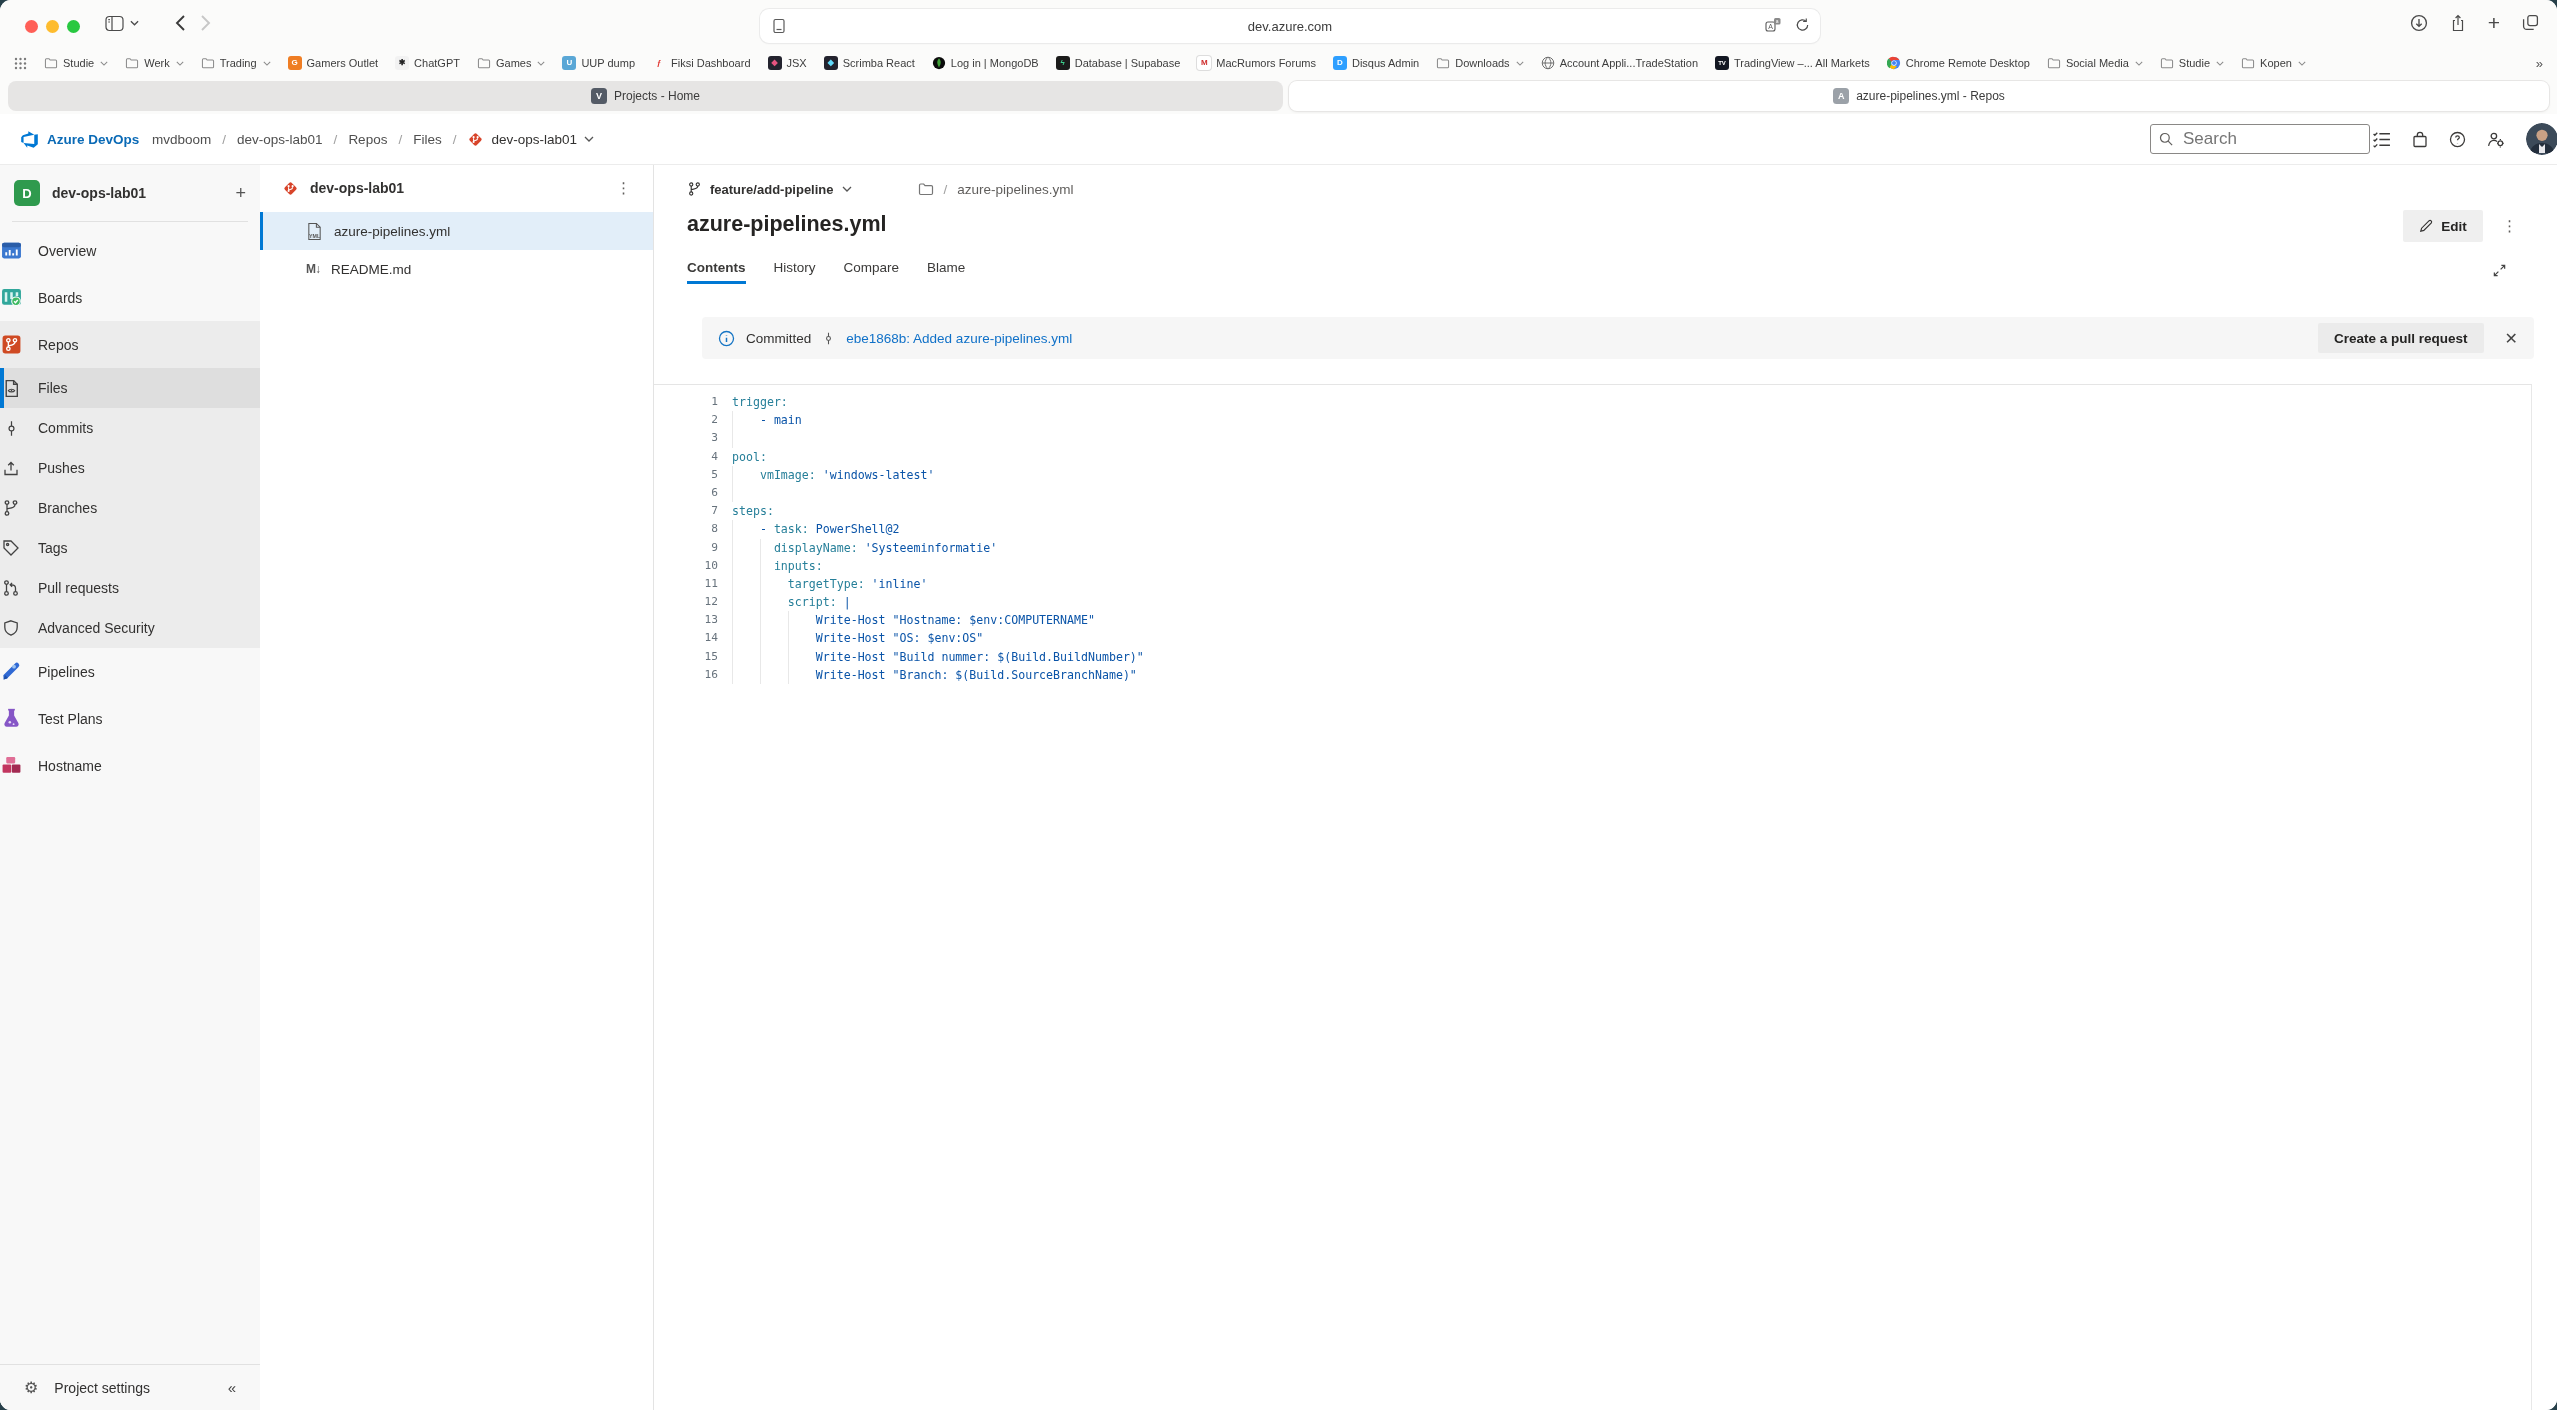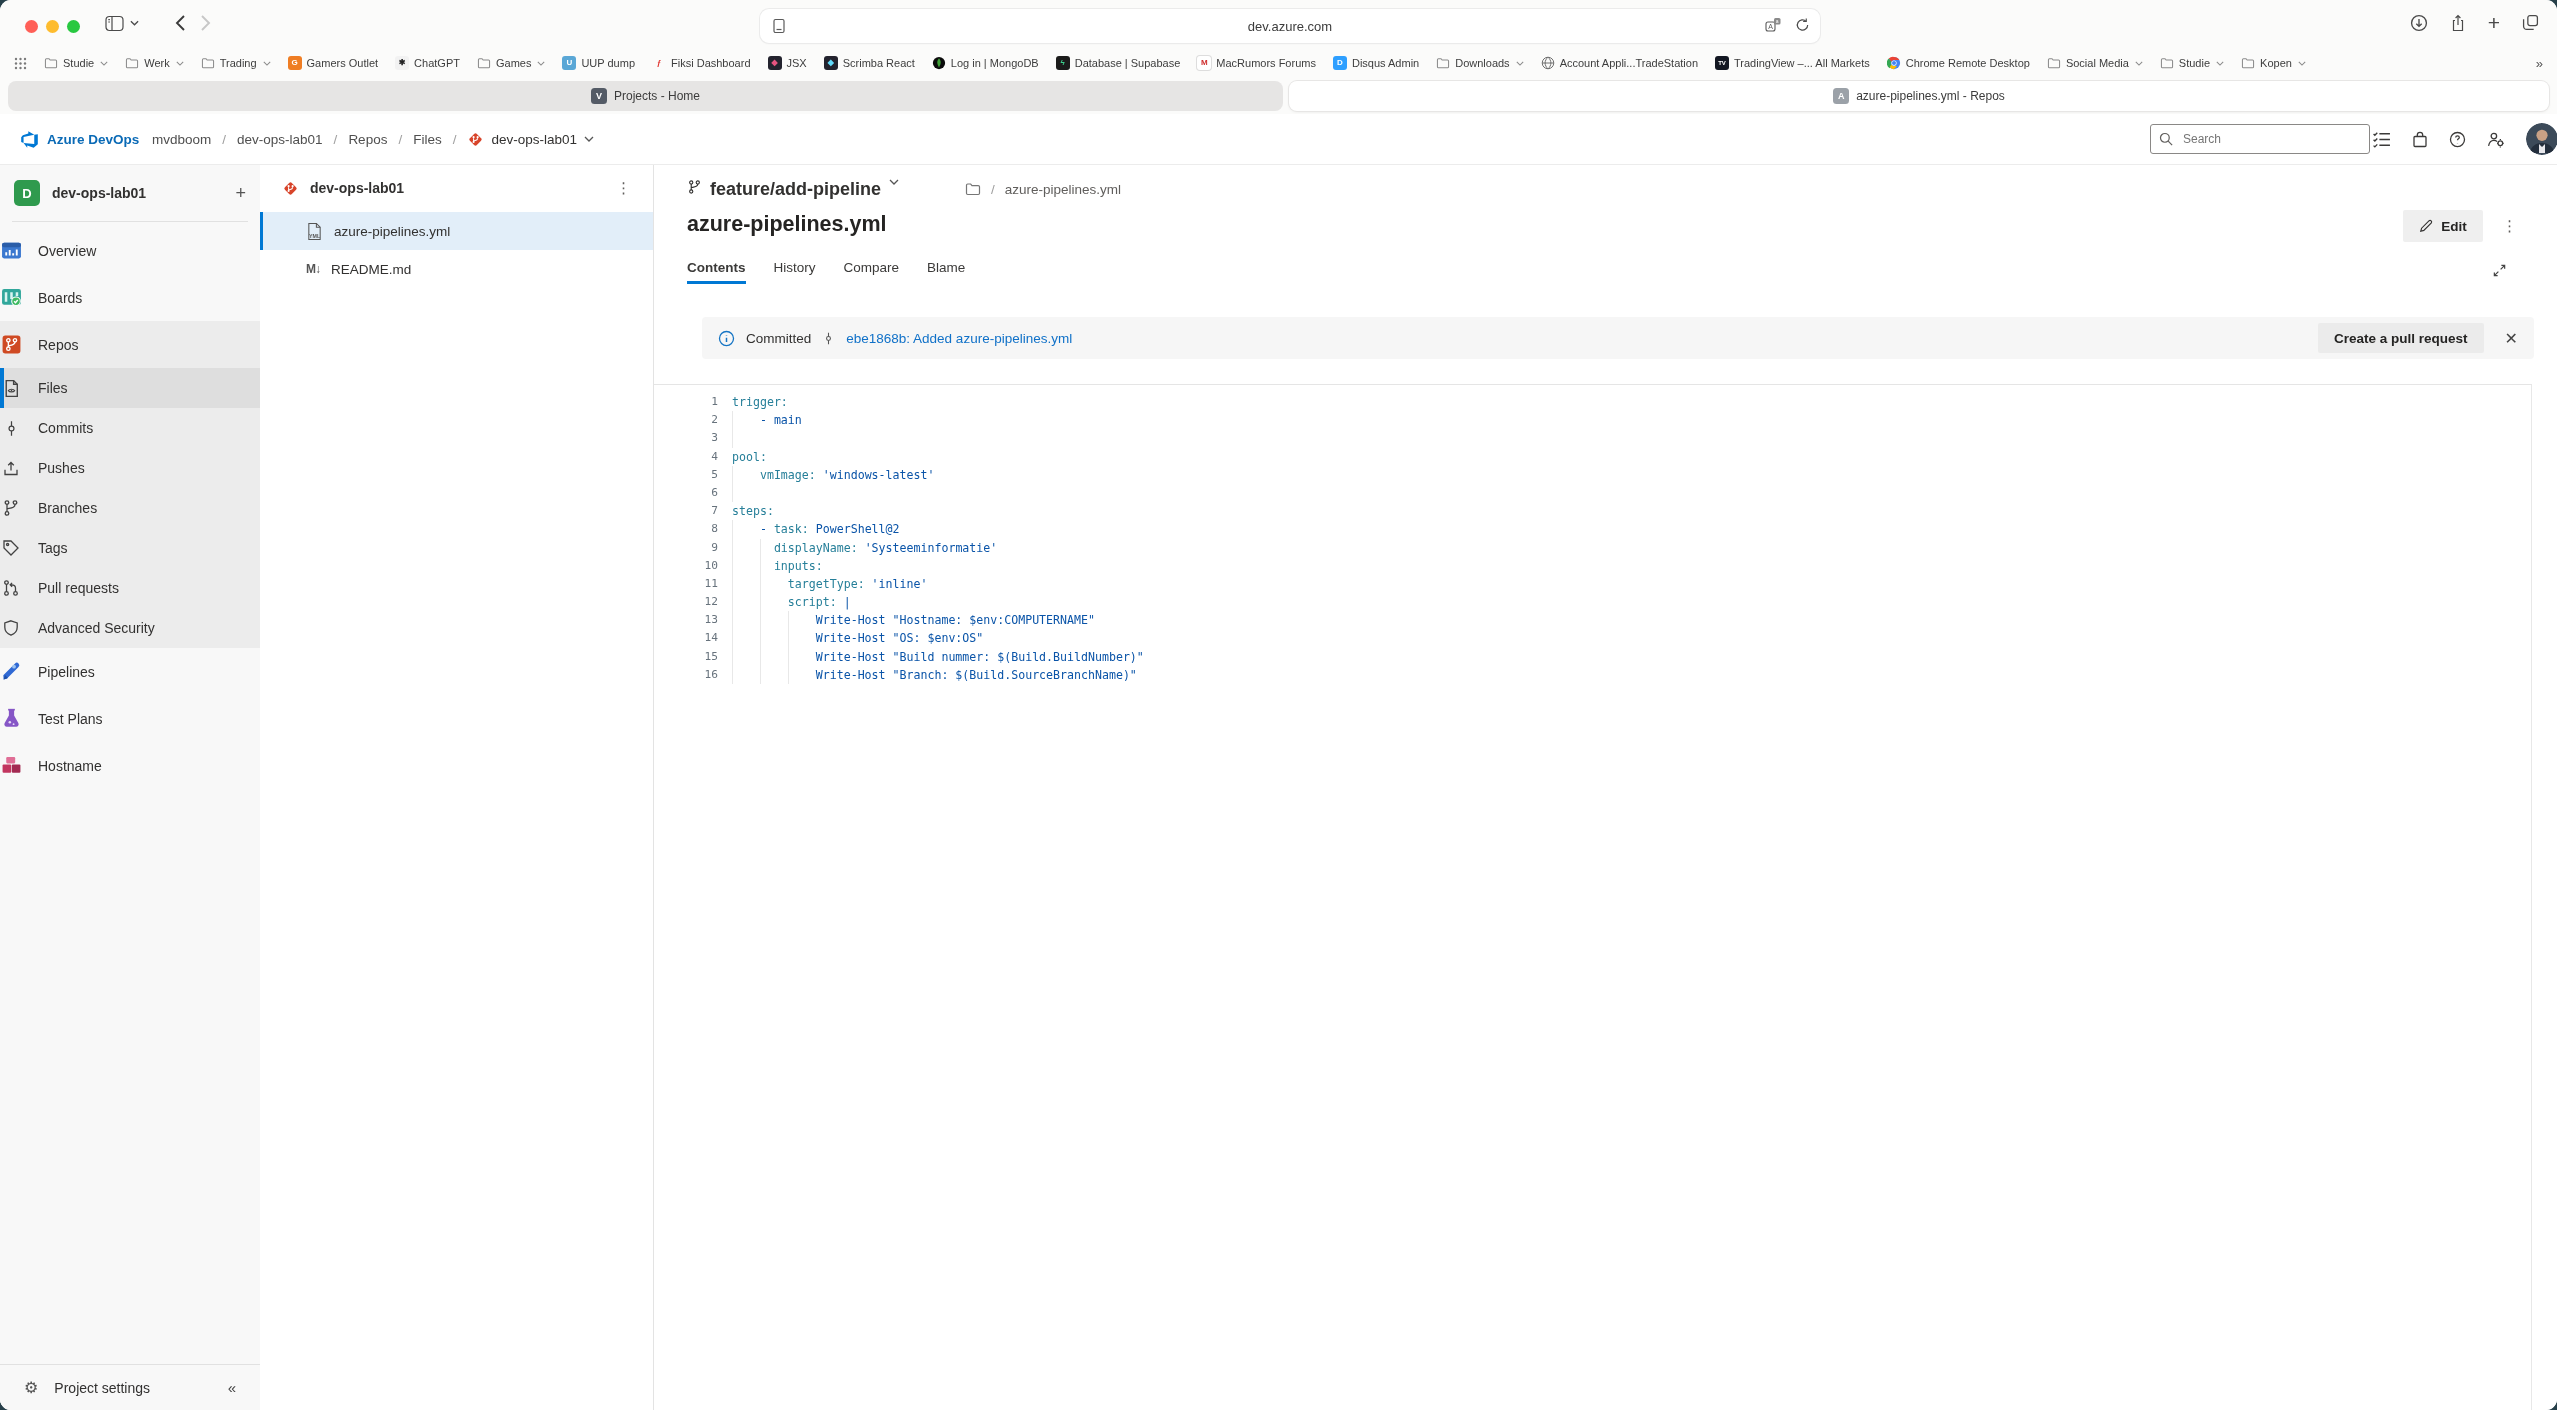--- a/index.html
+++ b/index.html
@@ -25,21 +25,21 @@
   .tab.inactive{left:8px;width:1275px;background:#e6e5e4;}
   .tab.active{left:1289px;width:1260px;background:#ffffff;box-shadow:0 0 0 1px #e7e6e5,0 1px 3px rgba(0,0,0,.08);}
   .favicon{width:16px;height:16px;border-radius:3.5px;color:#fff;font-size:9px;font-weight:700;display:flex;align-items:center;justify-content:center;}
   
   .azheader{position:absolute;left:0;top:114px;right:0;height:50px;background:#fff;border-bottom:1px solid #ececec;}
   .azbrand{position:absolute;left:20px;top:0;height:50px;display:flex;align-items:center;gap:8px;font-size:13.5px;font-weight:700;color:#0a6ab6;}
   .azcrumb{position:absolute;left:152px;top:0;height:50px;display:flex;align-items:center;gap:11px;font-size:13.5px;color:#4f4f4f;}
   .azcrumb .sep{color:#a0a0a0;}
   .azcrumb .repo{display:flex;align-items:center;gap:7px;color:#323130;}
   .searchbox{position:absolute;left:2150px;top:10px;width:202px;height:28px;border:1px solid #8a8886;border-radius:3px;background:#fff;display:flex;align-items:center;padding:0 8px;gap:8px;}
-  .searchbox input{border:none;outline:none;font-size:12px;color:#444;width:150px;font-family:"Liberation Sans",sans-serif;background:transparent;}
+  .searchbox input{border:none;outline:none;font-size:17px;color:#444;width:150px;font-family:"Liberation Sans",sans-serif;background:transparent;}
   .hicons{position:absolute;left:2372px;top:0;height:50px;display:flex;align-items:center;gap:21px;color:#3b3a39;}
   .avatar{width:32px;height:32px;border-radius:50%;overflow:hidden;}
   
   .content{position:absolute;left:0;top:165px;right:0;bottom:0;}
   .sidebar{position:absolute;left:0;top:0;width:260px;bottom:0;background:#f8f8f8;}
   .proj{position:absolute;left:0;top:8px;width:260px;height:40px;display:flex;align-items:center;padding:0 14px;box-sizing:border-box;gap:12px;}
   .projavatar{width:26px;height:26px;border-radius:5px;background:#2f9a4e;color:#fff;font-size:13px;font-weight:700;display:flex;align-items:center;justify-content:center;}
   .projname{font-size:14px;font-weight:700;color:#323130;flex:1;}
   .projadd{font-size:18px;color:#555;font-weight:400;}
   .sdivider{position:absolute;left:12px;right:12px;top:56px;height:1px;background:#e1e1e1;}
@@ -58,21 +58,21 @@
   .treehead{position:absolute;left:0;top:0;width:100%;height:46px;display:flex;align-items:center;padding:0 22px;box-sizing:border-box;gap:11px;}
   .treehead .tname{font-size:14px;font-weight:700;color:#323130;flex:1;}
   .trow{position:absolute;left:0;width:100%;height:38px;display:flex;align-items:center;padding-left:46px;box-sizing:border-box;gap:11px;font-size:13.5px;color:#323130;}
   .trow.sel{background:#e2eef9;}
   .trow.sel::before{content:"";position:absolute;left:0;top:0;bottom:0;width:3px;background:#0078d4;}
   .mdicon{font-size:12px;font-weight:700;color:#555;letter-spacing:-1px;}
   .kebab{color:#605e5c;font-size:15px;letter-spacing:0;}
   
   .main{position:absolute;left:654px;top:0;right:0;bottom:0;background:#fff;}
   .branchrow{position:absolute;left:33px;top:10px;height:28px;display:flex;align-items:center;gap:8px;}
-  .branchsel{display:flex;gap:8px;font-size:18px;font-weight:700;color:#323130;}
+  .branchsel{display:flex;align-items:center;gap:8px;font-size:13px;font-weight:700;color:#323130;}
   .pathcrumb{display:flex;align-items:center;gap:10px;margin-left:58px;font-size:13.5px;color:#605e5c;}
   .pagetitle{position:absolute;left:33px;top:47px;font-size:21.5px;font-weight:700;color:#252423;}
   .tabs{position:absolute;left:33px;top:95px;display:flex;gap:28px;font-size:13.5px;color:#3b3a39;}
   .tabitem{padding-bottom:9px;position:relative;}
   .tabitem.on{font-weight:700;}
   .tabitem.on::after{content:"";position:absolute;left:0;right:0;bottom:0;height:3px;background:#0078d4;}
   .editbtn{position:absolute;left:1749px;top:45px;width:80px;height:32px;background:#efefef;border-radius:2px;display:flex;align-items:center;justify-content:center;gap:8px;font-size:13.5px;font-weight:700;color:#252423;}
   .hkebab{position:absolute;left:1848px;top:52px;}
   .expand{position:absolute;left:1838px;top:98px;}
   .banner{position:absolute;left:48px;top:152px;width:1832px;height:42px;background:#f6f6f6;border-radius:4px;display:flex;align-items:center;padding:0 16px;box-sizing:border-box;gap:11px;font-size:13.5px;color:#323130;}

